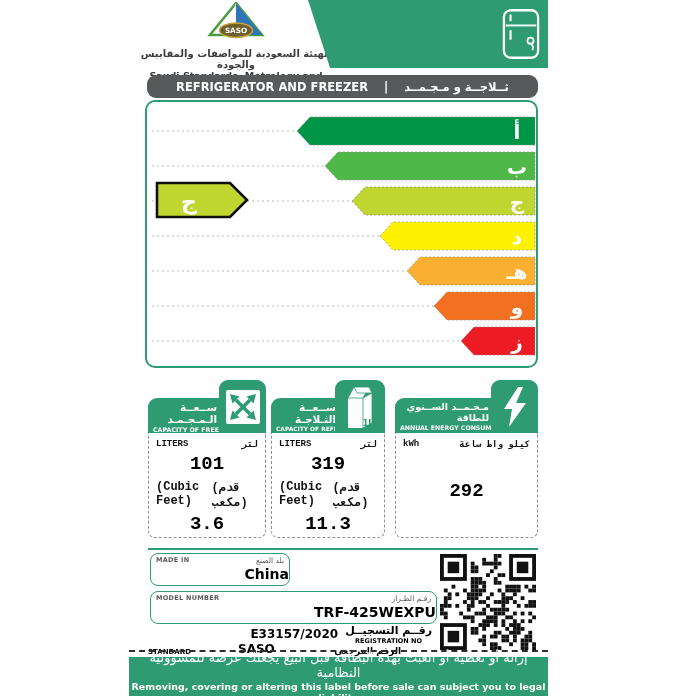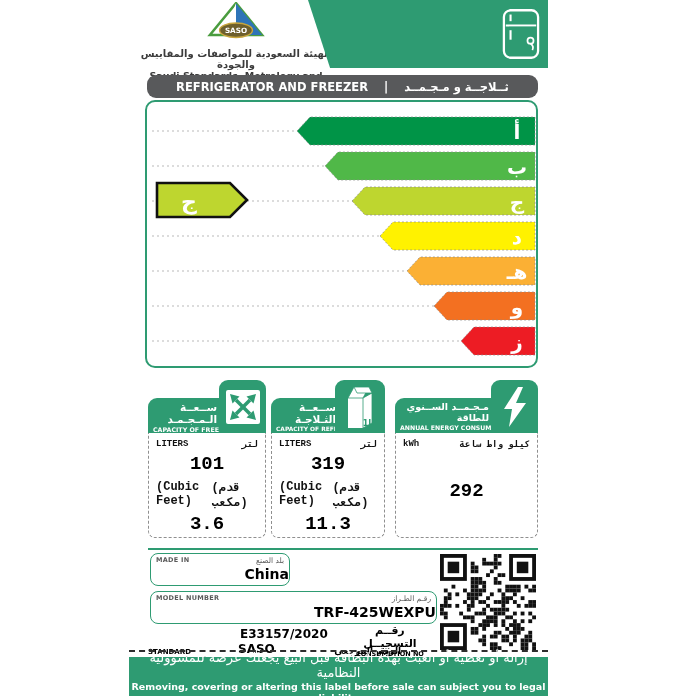--- a/index.html
+++ b/index.html
@@ -80,21 +80,21 @@
   .dbox {
     border:1.5px solid var(--green); border-radius:8px; background:#fff;
   }
   .dbox .lbl-en { position:absolute; left:5px; top:2px; font-size:6.5px; font-weight:bold; color:#5a5a5a; letter-spacing:.3px; }
   .dbox .lbl-ar { position:absolute; right:5px; top:2px; font-size:7.5px; color:#5a5a5a; }
   .dbox .val { position:absolute; left:0; right:0; bottom:3px; text-align:right; font-size:14px; font-weight:bold; color:#000;margin-top:25px; }
   .box-made  { left:150px; top:553px; width:140px; height:33px; }
   .box-brand { left:295px; top:553px; width:142px; height:33px; }
   .box-model { left:150px; top:591px; width:287px; height:33px; }
 
-  .reg-row { left:240px; top:624px; width:192px; display:flex; justify-content:flex-end; gap:20px; }
+  .reg-row { left:240px; top:624px; width:192px; display:flex; justify-content:flex-end; gap:7px; }
   .reg-val { font-size:12px; font-weight:bold; margin-top:3px; }
   .reg-labels { text-align:center; }
   .reg-ar { font-size:11px; font-weight:bold; }
   .reg-en { font-size:6.5px; font-weight:bold; }
 
   .std-row { left:148px; top:642px; width:285px; display:flex; justify-content:space-between; align-items:center; }
   .std-en { font-size:7px; font-weight:bold; }
   .std-val { font-size:12px; font-weight:bold; }
   .std-ar { font-size:9px; font-weight:bold; }
 
@@ -276,21 +276,21 @@
   <div class="abs dbox box-model">
     <span class="lbl-en">MODEL NUMBER</span>
     <span class="lbl-ar">رقـم الطـراز</span>
     <div class="val">TRF-425WEXPU</div>
   </div>
 
   <div class="abs reg-row">
     <span class="reg-val">E33157/2020</span>
     <span class="reg-labels">
       <div class="reg-ar">رقــم التسجيــل</div>
-      <div class="reg-en">CONSUMPTION NO</div>
+      <div class="reg-en">REGISTRATION NO</div>
     </span>
   </div>
 
   <div class="abs std-row">
     <span class="std-en">STANDARD REFERENCE NO</span>
     <span class="std-val">SASO 2892:2018</span>
     <span class="std-ar">الرقم المرجعي للمواصفـة</span>
   </div>
 
   <div class="abs qr">

